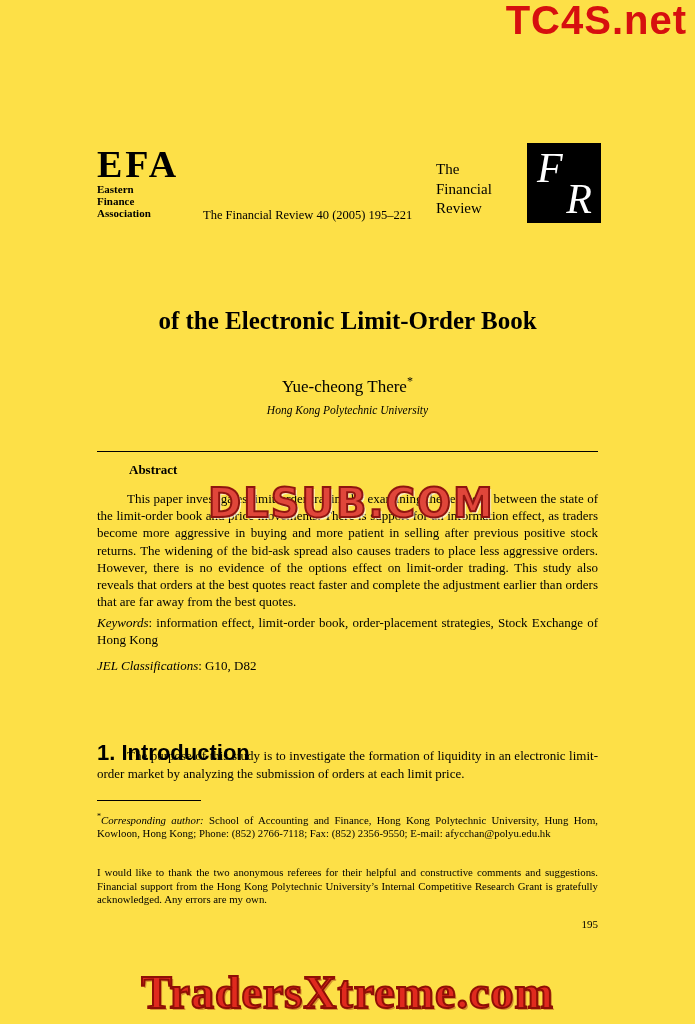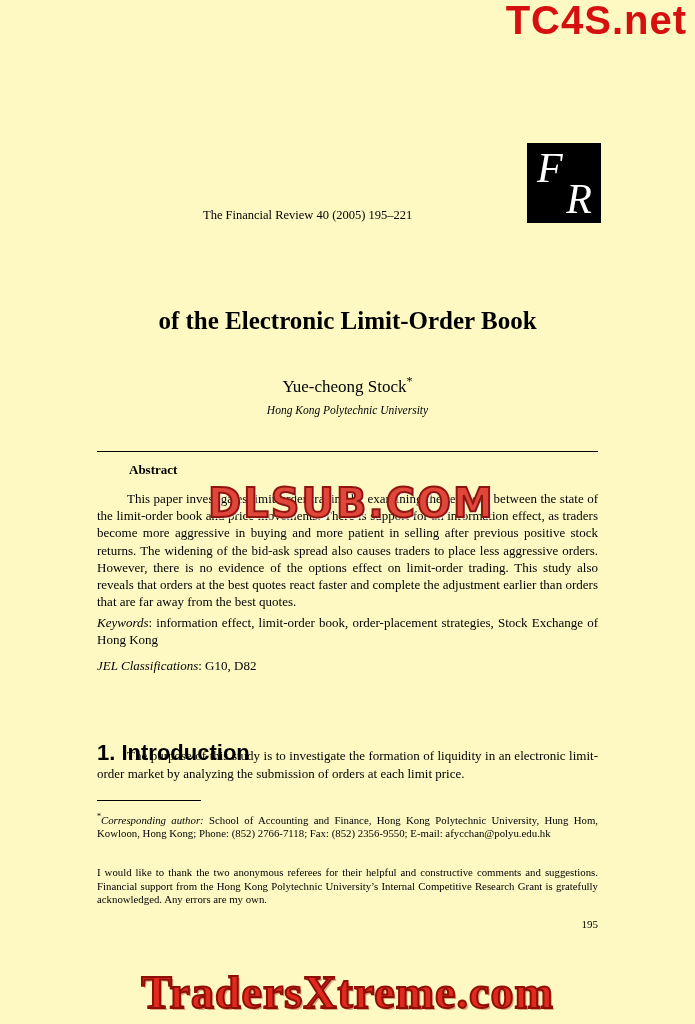--- a/index.html
+++ b/index.html
@@ -1,21 +1,21 @@
 <!DOCTYPE html>
 <html><head>
 <meta charset="utf-8">
 <style>
   * { margin:0; padding:0; box-sizing:border-box; }
   html,body { background:#ffffff; }
   body {
     width:695px; height:1024px; position:relative; overflow:hidden;
     font-family:"Liberation Serif", serif; color:#000;
   }
-  .page { position:absolute; inset:0; background:#fef9c3; }
+  .page { position:absolute; inset:0; background:#fde047; }
 
   
   .wm-top {
     position:absolute; top:-2px; right:8px;
     font-family:"Liberation Sans", sans-serif; font-weight:700;
     font-size:40px; letter-spacing:1px; color:#d60f0f;
   }
   .wm-mid {
     position:absolute; top:480px; left:8px; right:0; text-align:center;
     font-family:"DejaVu Sans", sans-serif; font-weight:700;
@@ -81,35 +81,48 @@
 
   .page-number { position:absolute; top:918px; right:97px; font-size:11px; }
 </style>
 </head>
 <body>
 
 <div class="page">
 
   <div class="wm-top">TC4S.net</div>
 
+  <div class="efa">
+    <div class="efa-acronym">EFA</div>
+    <div class="efa-sub">
+      <div>Eastern</div>
+      <div>Finance</div>
+      <div>Association</div>
+    </div>
+  </div>
 
+  <div class="journal-name">
+    <div>The</div>
+    <div>Financial</div>
+    <div>Review</div>
+  </div>
 
   <div class="fr-logo">
     <span class="f">F</span>
     <span class="r">R</span>
   </div>
 
   <div class="citation">The Financial Review 40 (2005) 195–221</div>
 
   <div class="title">
     <div>of the Electronic Limit-Order Book</div>
   </div>
 
   <div class="author-line">
-    <span>Yue-cheong Stock</span><sup>*</sup>
+    <span>Yue-cheong There</span><sup>*</sup>
   </div>
 
   <div class="affiliation">Hong Kong Polytechnic University</div>
 
   <div class="col rule"></div>
 
   <div class="col abstract-heading">Abstract</div>
 
   <p class="col abstract-text">This paper investigates limit-order trading by examining the relations between the state of the limit-order book and price movements. There is support for an information effect, as traders become more aggressive in buying and more patient in selling after previous positive stock returns. The widening of the bid-ask spread also causes traders to place less aggressive orders. However, there is no evidence of the options effect on limit-order trading. This study also reveals that orders at the best quotes react faster and complete the adjustment earlier than orders that are far away from the best quotes.</p>
 

